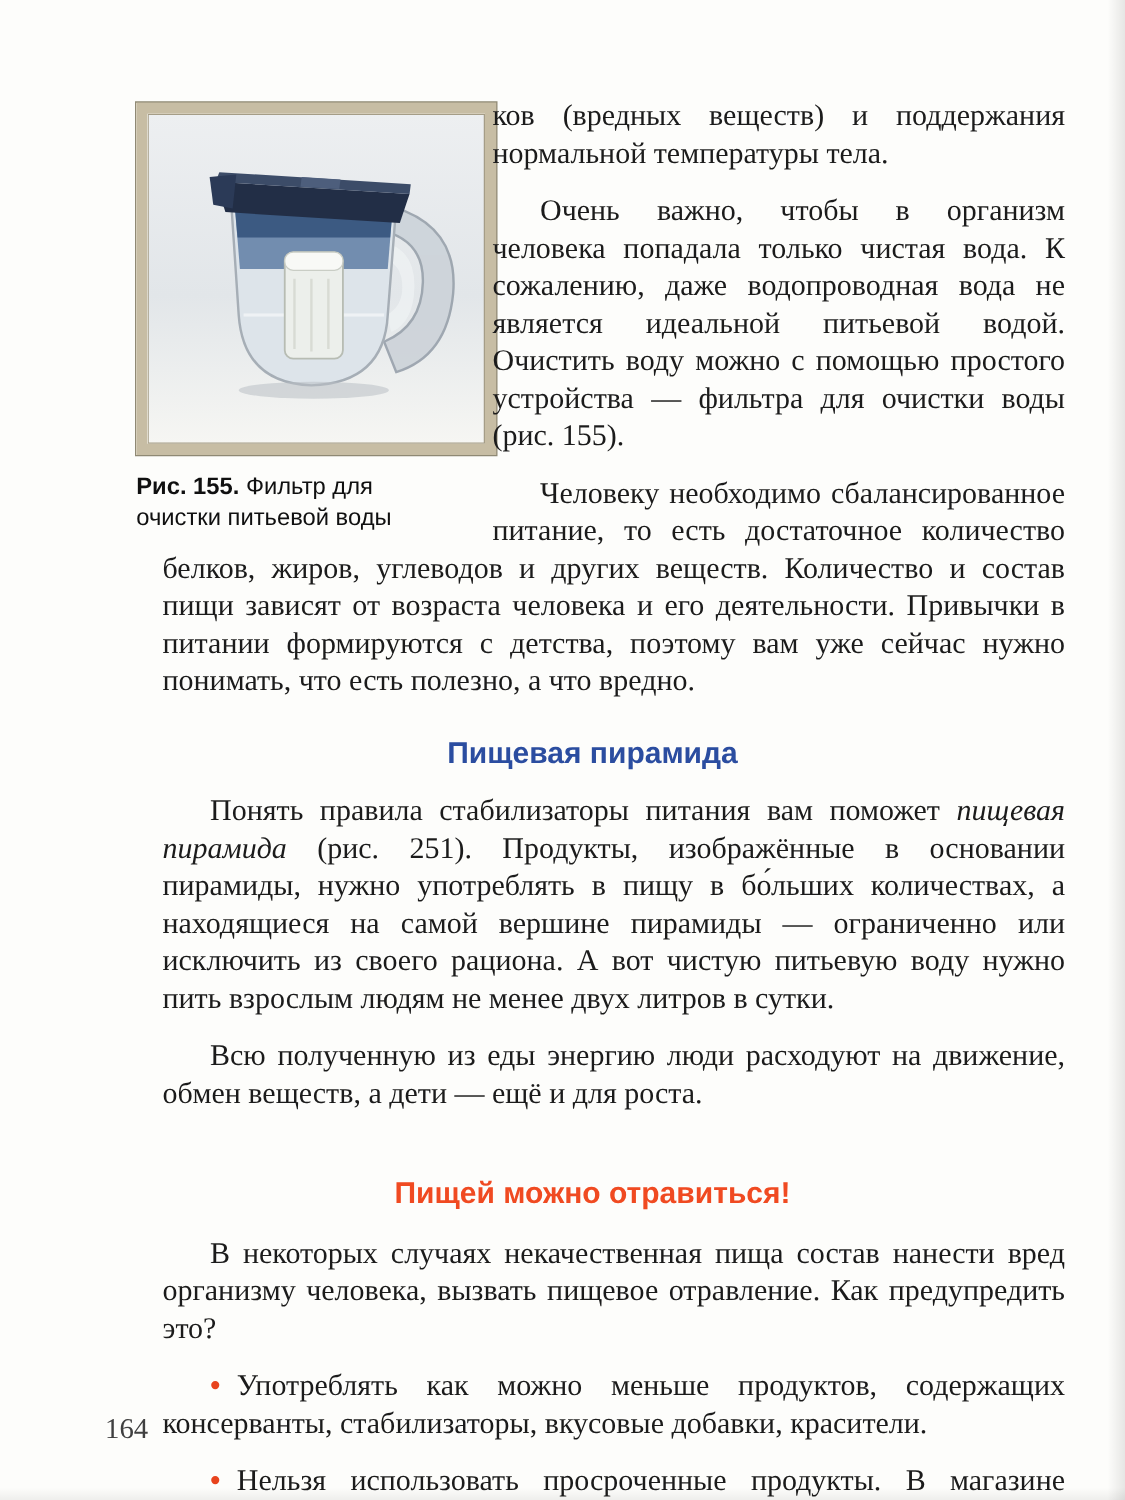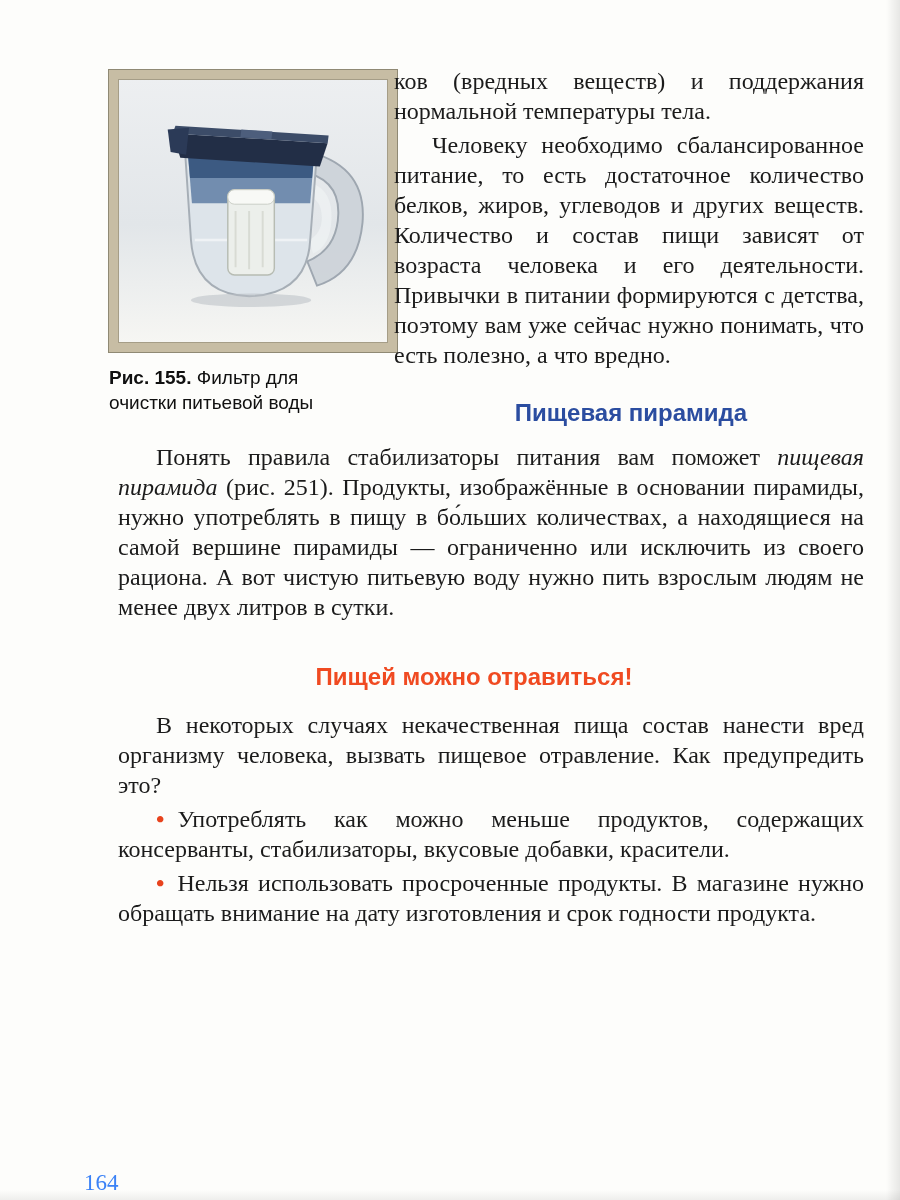--- a/index.html
+++ b/index.html
@@ -12,21 +12,21 @@
     overflow:hidden;
   }
   .page { padding:62px 32px 0 80px; position:relative; }
   .content {
     font-size:24px;
     line-height:30px;
     text-align:justify;
     hyphens:auto;
     -webkit-hyphens:auto;
   }
-  .content p { margin:4px;padding-left:34px; }
+  .content p { margin:16px;padding-left:34px; }
   p.ind { text-indent:38px; }
 
   
   .figure-block { float:left; width:288px; margin:4px 26px 8px 0;padding-left:29px; }
   .figure-frame {
     width:288px; height:282px;
     border:9px solid var(--frame_tan, #c7bda4);
     box-shadow:0 0 0 1px #8f8974, inset 0 0 0 1px #a59d87;
     background:linear-gradient(180deg,#edeff1 0%, #e2e6e9 55%, #f6f6f3 100%);
     display:flex; align-items:center; justify-content:center;
@@ -44,29 +44,28 @@
   }
   .figure-caption b { font-weight:bold; }
 
   
   h2.sec {
     font-family:"Liberation Sans", sans-serif;
     font-size:24px; line-height:30px;
     text-align:center; font-weight:bold;
   }
   .h-blue { color:var(--heading_blue, #2b4da0); margin:28px 0 14px 0; }
-  .h-orange { color:var(--heading_orange, #f04a21); margin:40px 0 18px 0; }
+  .h-orange { color:var(--heading_orange, #f04a21); margin:50px 0 18px 0; }
 
   .bullet { color:var(--bullet_red, #e8431d); padding-right:13px; font-weight:bold; }
 
   .pageno {
     position:absolute; left:84px; top:1130px;
-    font-size:23px; color:#3b82f6;
+    font-size:23px; color:#404040;
     font-family:"Liberation Serif", serif;
-    margin-top:40px;
   }
 
   .edge-shadow-right {
     position:absolute; right:0; top:0; width:14px; height:1200px;
     background:linear-gradient(90deg, rgba(0,0,0,0), rgba(0,0,0,0.09));
     pointer-events:none;
   }
   .edge-shadow-bottom {
     position:absolute; left:0; bottom:0; width:900px; height:10px;
     background:linear-gradient(180deg, rgba(0,0,0,0), rgba(0,0,0,0.06));
@@ -103,25 +102,27 @@
 
           <path d="M42 36 L64 34 L61 62 L45 59 Z" fill="#2b3a57"></path>
 
           <ellipse cx="128" cy="212" rx="62" ry="7" fill="#b9bfc4" opacity="0.55"></ellipse>
         </svg>
       </div>
       <div class="figure-caption"><b>Рис. 155.</b><span> Фильтр для очистки питьевой воды</span></div>
     </div>
 
     <p>ков (вредных веществ) и поддержания нормальной температуры тела.</p>
+    <p class="ind">Очень важно, чтобы в организм человека попадала только чистая вода. К сожалению, даже водопроводная вода не является идеальной питьевой водой. Очистить воду можно с помощью простого устройства — фильтра для очистки воды (рис. 155).</p>
     <p class="ind">Человеку необходимо сбалансированное питание, то есть достаточное количество белков, жиров, углеводов и других веществ. Количество и состав пищи зависят от возраста человека и его деятельности. Привычки в питании формируются с детства, поэтому вам уже сейчас нужно понимать, что есть полезно, а что вредно.</p>
 
     <h2 class="sec h-blue">Пищевая пирамида</h2>
 
     <p class="ind"><span>Понять правила стабилизаторы питания вам поможет </span><em>пищевая пирамида</em><span> (рис. 251). Продукты, изображённые в основании пирамиды, нужно употреблять в пищу в бо́льших количествах, а находящиеся на самой вершине пирамиды — ограниченно или исключить из своего рациона. А вот чистую питьевую воду нужно пить взрослым людям не менее двух литров в сутки.</span></p>
+    <p class="ind">Всю полученную из еды энергию люди расходуют на движение, обмен веществ, а дети — ещё и для роста.</p>
 
     <h2 class="sec h-orange">Пищей можно отравиться!</h2>
 
     <p class="ind">В некоторых случаях некачественная пища состав нанести вред организму человека, вызвать пищевое отравление. Как предупредить это?</p>
 
     <p class="ind"><span class="bullet">•</span><span>Употреблять как можно меньше продуктов, содержащих консерванты, стабилизаторы, вкусовые добавки, красители.</span></p>
 
     <p class="ind"><span class="bullet">•</span><span>Нельзя использовать просроченные продукты. В магазине нужно обращать внимание на дату изготовления и срок годности продукта.</span></p>
 
   </div>

